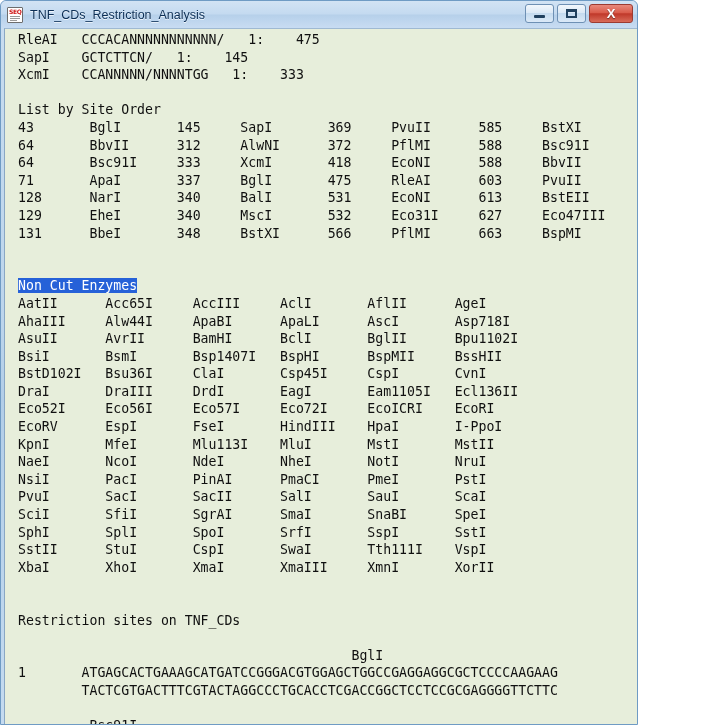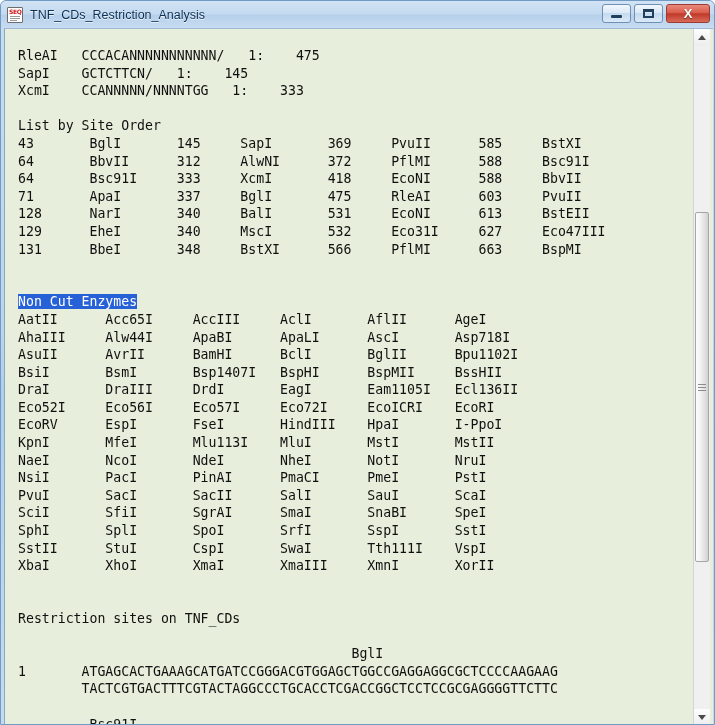--- a/index.html
+++ b/index.html
@@ -11,21 +11,21 @@
     width: 715px;
     height: 725px;
     overflow: hidden;
     font-family: "DejaVu Sans Mono", monospace;
   }
 
   .window {
     position: absolute;
     left: 0;
     top: 0;
-    width: 715px;
+    width: 638px;
     height: 725px;
     box-sizing: border-box;
     background: linear-gradient(to bottom, #c9ddf0 0%, #bcd5ec 45%, #b2cee8 55%, #c5dbf0 100%);
     border: 1px solid #6f9bc4;
     border-radius: 6px 6px 0 0;
     overflow: hidden;
   }
 
   
   .titlebar {
@@ -139,21 +139,21 @@
   }
   .textarea {
     position: absolute;
     left: 0;
     top: 0;
     width: 688px;
     height: 697px;
     background: #e7eedb;
     overflow: hidden;
     padding-left: 13px;
-    padding-top: 18px;
+    padding-top: 2px;
     box-sizing: border-box;
   }
   .line {
     height: 17.6px;
     line-height: 17.6px;
     font-family: "DejaVu Sans Mono", monospace;
     font-size: 13.2px;
     color: #101010;
     white-space: pre;
     letter-spacing: 0px;
@@ -262,20 +262,21 @@
         <div class="line">128      NarI       340     BalI       531     EcoNI      613     BstEII</div>
         <div class="line">129      EheI       340     MscI       532     Eco31I     627     Eco47III</div>
         <div class="line">131      BbeI       348     BstXI      566     PflMI      663     BspMI</div>
         <div class="line blank"> </div>
         <div class="line blank"> </div>
         <div class="line"><span class="hl">Non Cut Enzymes</span></div>
         <div class="line">AatII      Acc65I     AccIII     AclI       AflII      AgeI</div>
         <div class="line">AhaIII     Alw44I     ApaBI      ApaLI      AscI       Asp718I</div>
         <div class="line">AsuII      AvrII      BamHI      BclI       BglII      Bpu1102I</div>
         <div class="line">BsiI       BsmI       Bsp1407I   BspHI      BspMII     BssHII</div>
+        <div class="line">BstD102I   Bsu36I     ClaI       Csp45I     CspI       CvnI</div>
         <div class="line">DraI       DraIII     DrdI       EagI       Eam1105I   Ecl136II</div>
         <div class="line">Eco52I     Eco56I     Eco57I     Eco72I     EcoICRI    EcoRI</div>
         <div class="line">EcoRV      EspI       FseI       HindIII    HpaI       I-PpoI</div>
         <div class="line">KpnI       MfeI       Mlu113I    MluI       MstI       MstII</div>
         <div class="line">NaeI       NcoI       NdeI       NheI       NotI       NruI</div>
         <div class="line">NsiI       PacI       PinAI      PmaCI      PmeI       PstI</div>
         <div class="line">PvuI       SacI       SacII      SalI       SauI       ScaI</div>
         <div class="line">SciI       SfiI       SgrAI      SmaI       SnaBI      SpeI</div>
         <div class="line">SphI       SplI       SpoI       SrfI       SspI       SstI</div>
         <div class="line">SstII      StuI       CspI       SwaI       Tth111I    VspI</div>

